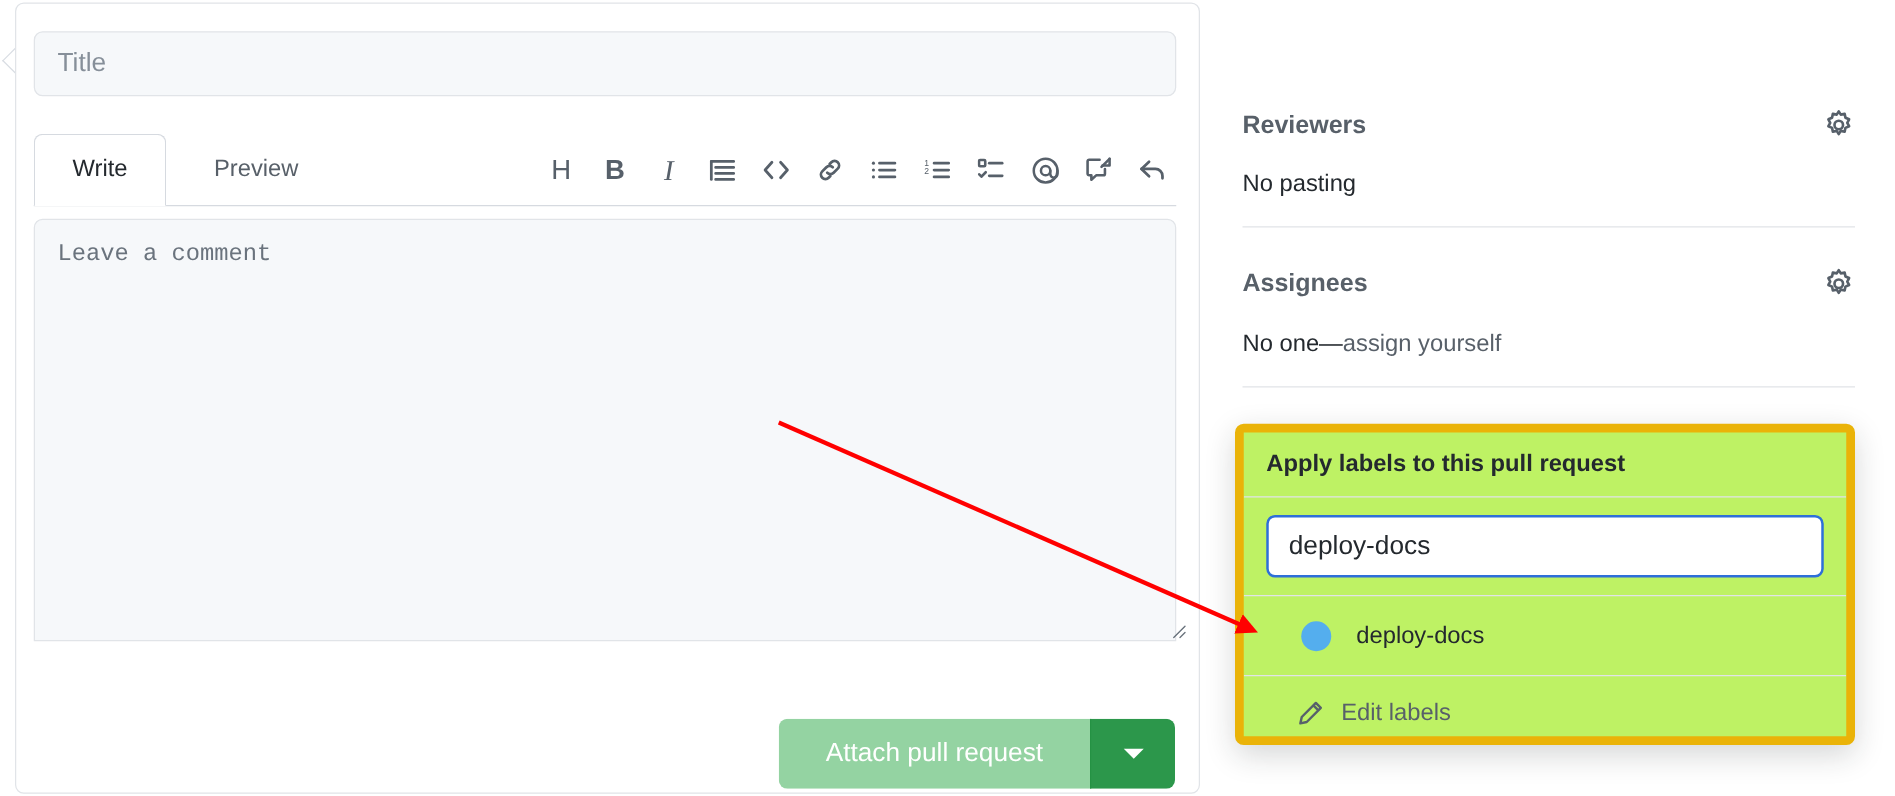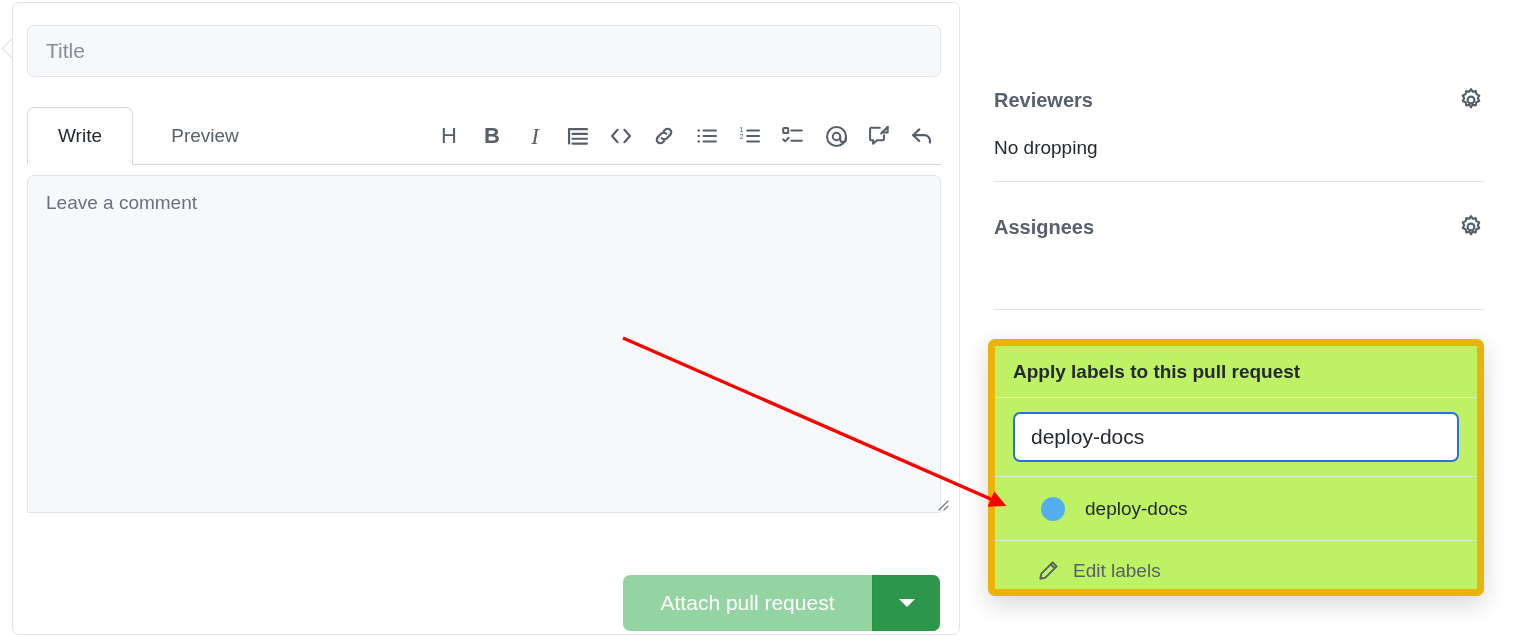--- a/index.html
+++ b/index.html
@@ -158,21 +158,21 @@
   
   .comment-area {
     position: absolute;
     left: 14px;
     top: 172px;
     width: 914px;
     height: 338px;
     background: #f6f8fa;
     border: 1px solid #e1e4e8;
     border-radius: 7px 7px 0 0;
-    font-family: Liberation Sans, sans-serif;
+    font-family: Liberation Mono, monospace;
     font-size: 19px;
     color: #14532d;
     padding: 16px 18px;
     resize: none;
     outline: none;
   }
   .comment-area::placeholder { color: #6a737d; opacity: 1; }
 
   .resize-grip {
     position: absolute;
@@ -508,34 +508,37 @@
     <div class="side-section sec-reviewers">
       <div class="side-head">
         <span class="side-title">Reviewers</span>
         <button class="gear-btn">
           <svg width="26" height="26" viewBox="0 0 16 16" fill="none" stroke="currentColor" stroke-width="1.3">
             <circle cx="8" cy="8" r="2.1"></circle>
             <path d="M8 1.3l1 1.6 1.9-.4.4 1.9 1.8.8-.9 1.7.9 1.7-1.8.8-.4 1.9-1.9-.4-1 1.6-1-1.6-1.9.4-.4-1.9-1.8-.8.9-1.7-.9-1.7 1.8-.8.4-1.9 1.9.4z" stroke-linejoin="round"></path>
           </svg>
         </button>
       </div>
-      <div class="side-body">No dropping</div>
+      <div class="side-body">No pasting</div>
     </div>
 
     <div class="side-divider div-1"></div>
 
     <div class="side-section sec-assignees">
       <div class="side-head">
         <span class="side-title">Assignees</span>
         <button class="gear-btn">
           <svg width="26" height="26" viewBox="0 0 16 16" fill="none" stroke="currentColor" stroke-width="1.3">
             <circle cx="8" cy="8" r="2.1"></circle>
             <path d="M8 1.3l1 1.6 1.9-.4.4 1.9 1.8.8-.9 1.7.9 1.7-1.8.8-.4 1.9-1.9-.4-1 1.6-1-1.6-1.9.4-.4-1.9-1.8-.8.9-1.7-.9-1.7 1.8-.8.4-1.9 1.9.4z" stroke-linejoin="round"></path>
           </svg>
         </button>
+      </div>
+      <div class="side-body">
+        <span>No one—</span><span class="side-link">assign yourself</span>
       </div>
     </div>
 
     <div class="side-divider div-2"></div>
 
     <div class="side-section sec-labels">
       <div class="side-head">
         <span class="side-title is-active" style="color: rgb(61, 106, 168);">Labels</span>
         <button class="gear-btn">
           <svg width="26" height="26" viewBox="0 0 16 16" fill="none" stroke="currentColor" stroke-width="1.3">

